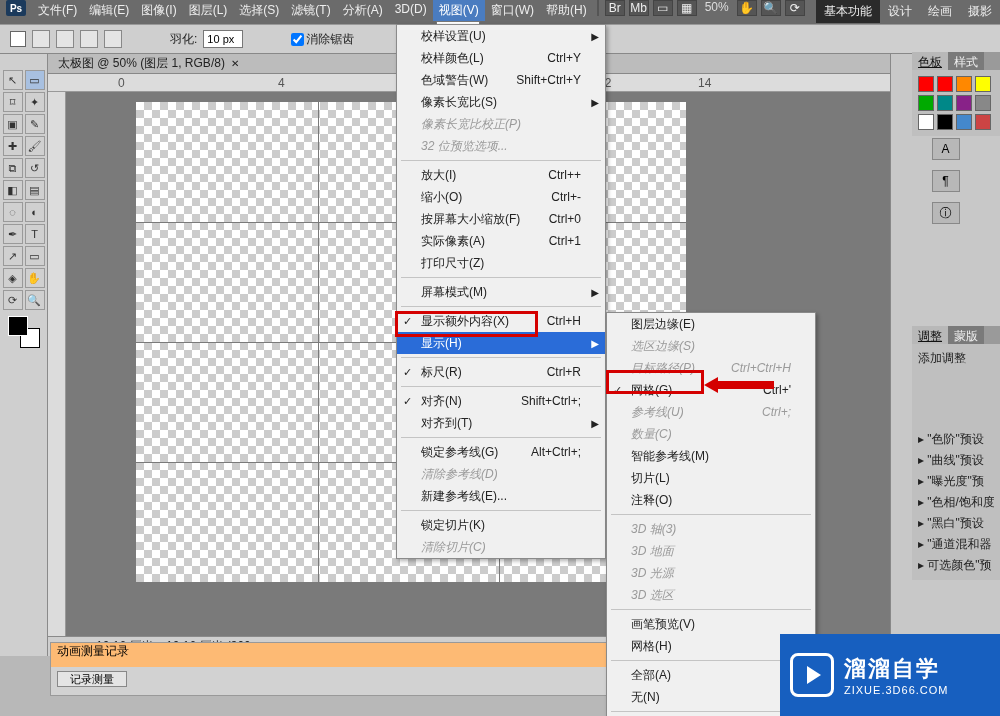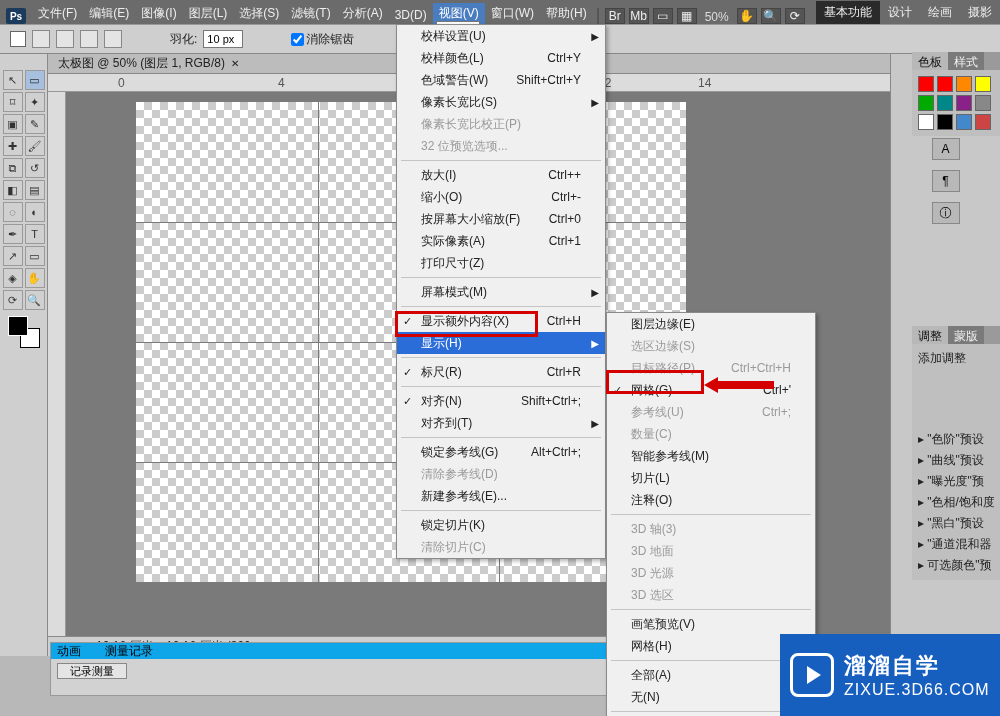--- a/index.html
+++ b/index.html
@@ -1,19 +1,19 @@
 <!DOCTYPE html>
 <html><head>
 <meta charset="utf-8">
 <style>
 * { margin:0; padding:0; box-sizing:border-box; font-family:"Microsoft YaHei","SimSun",Arial,sans-serif; font-size:12px; }
 body { background:#b8b8b8; width:1000px; height:716px; overflow:hidden; position:relative; }
 
 
-.menubar { height:24px; background:#6b6b6b; display:flex; align-items:flex-end; padding-left:6px; color:#eee; }
+.menubar { height:24px; background:#6b6b6b; display:flex; align-items:flex-start; padding-left:6px; color:#eee; }
 .menubar .ps-logo { width:20px; height:16px; background:#1b3a5c; color:#fff; font-weight:bold; font-size:10px; display:flex; align-items:center; justify-content:center; border-radius:2px; margin-right:6px; }
 .menubar .mi { padding:2px 6px; cursor:default; }
 .menubar .mi.open { background:#4a7cc0; color:#fff; }
 .menubar .sep { width:2px; height:16px; background:#555; margin:0 4px; }
 .menubar .iconbtn { width:20px; height:16px; background:#555; border:1px solid #444; margin:0 2px; display:flex; align-items:center; justify-content:center; font-size:12px;}
 .menubar .zoom { margin:0 6px; color:#ddd; }
 .menubar .workspace-tabs { margin-left:auto; display:flex; }
 .menubar .wtab { padding:3px 8px; color:#eee; }
 .menubar .wtab.active { background:#2a2a2a; }
 
@@ -58,53 +58,53 @@
 
 
 .rightcol { width:110px; background:#c8c8c8; border-left:1px solid #888; display:flex; flex-direction:column; }
 .dock-icons { height:540px; display:flex; flex-direction:column; align-items:center; gap:10px; padding-top:20px; }
 .dock-icons .di { width:28px; height:22px; background:#b8b8b8; border:1px solid #888; display:flex; align-items:center; justify-content:center; font-size:12px; }
 
 
 .panels { position:absolute; right:0; top:52px; width:88px; }
 .panel-tabs { height:18px; display:flex; background:#9a9a9a; font-size:11px; }
 .panel-tabs .pt { padding:2px 6px; background:#7a7a7a; color:#eee; }
-.panel-tabs .pt.active { background:#b8b8b8; color:#111; }
+.panel-tabs .pt.active { background:#b8b8b8; color:#111;text-decoration:underline; }
 .swatch-grid { background:#bfbfbf; padding:6px; display:grid; grid-template-columns:repeat(4,16px); gap:3px; }
 .swatch-grid .sw { width:16px; height:16px; border:1px solid #666; }
 .adjust-panel { margin-top:190px; background:#bfbfbf; padding:4px 6px; font-size:11px; }
 .adjust-panel .row { padding:2px 0; color:#222; white-space:nowrap; overflow:hidden; }
 .adjust-panel .row.hdr { font-weight:normal; }
 
 
 .menu { position:absolute; background:#f0f0f0; border:1px solid #8a8a8a; box-shadow:2px 2px 4px rgba(0,0,0,.3); z-index:100; }
 .menu .mrow { display:flex; align-items:center; height:22px; padding:0 18px 0 24px; position:relative; white-space:nowrap; font-size:12px; color:#222; }
-.menu .mrow.disabled { color:#9a9a9a; }
+.menu .mrow.disabled { color:#9a9a9a;font-style:italic; }
 .menu .mrow.hover { background:#2a6cd8; color:#fff; }
 .menu .mrow .shc { position:absolute; right:24px; color:inherit; }
 .menu .mrow .arw { position:absolute; right:6px; font-size:10px; }
 .menu .msep { height:1px; background:#c4c4c4; margin:3px 4px; }
 .menu .chk { position:absolute; left:6px; font-size:11px; }
 
 
 .redbox { position:absolute; border:3px solid #d40000; z-index:200; pointer-events:none; }
 .redarrow { position:absolute; z-index:201; }
 
 
 .timeline { position:absolute; left:50px; bottom:20px; right:200px; height:54px; background:#d2d2d2; border:1px solid #999; }
-.timeline .ttabs { height:16px; background:#0ea5e9; display:flex; font-size:11px; padding-left:6px; gap:24px; }
+.timeline .ttabs { height:24px; background:#fdba74; display:flex; font-size:11px; padding-left:6px; gap:0; }
 .timeline .cmt { margin:4px 6px; width:70px; height:16px; background:#e4e4e4; border:1px solid #888; font-size:11px; display:flex; align-items:center; justify-content:center; }
 
 
 .watermark { position:absolute; right:0; bottom:0; width:220px; height:82px; background:#175fbf; display:flex; align-items:center; padding:0 10px; gap:10px; z-index:300; }
 .watermark .play { width:44px; height:44px; border:3px solid #fff; border-radius:8px; display:flex; align-items:center; justify-content:center; }
 .watermark .play::after { content:""; border-left:14px solid #fff; border-top:9px solid transparent; border-bottom:9px solid transparent; margin-left:3px; }
 .watermark .txt { color:#fff; }
 .watermark .txt .t1 { font-size:22px; font-weight:bold; letter-spacing:2px; }
-.watermark .txt .t2 { font-size:16px; letter-spacing:1px; }
+.watermark .txt .t2 { font-size:11px; letter-spacing:1px; }
 </style>
 </head>
 <body>
 
 <div class="menubar">
   <div class="ps-logo">Ps</div>
   <span class="mi">文件(F)</span>
   <span class="mi">编辑(E)</span>
   <span class="mi">图像(I)</span>
   <span class="mi">图层(L)</span>

